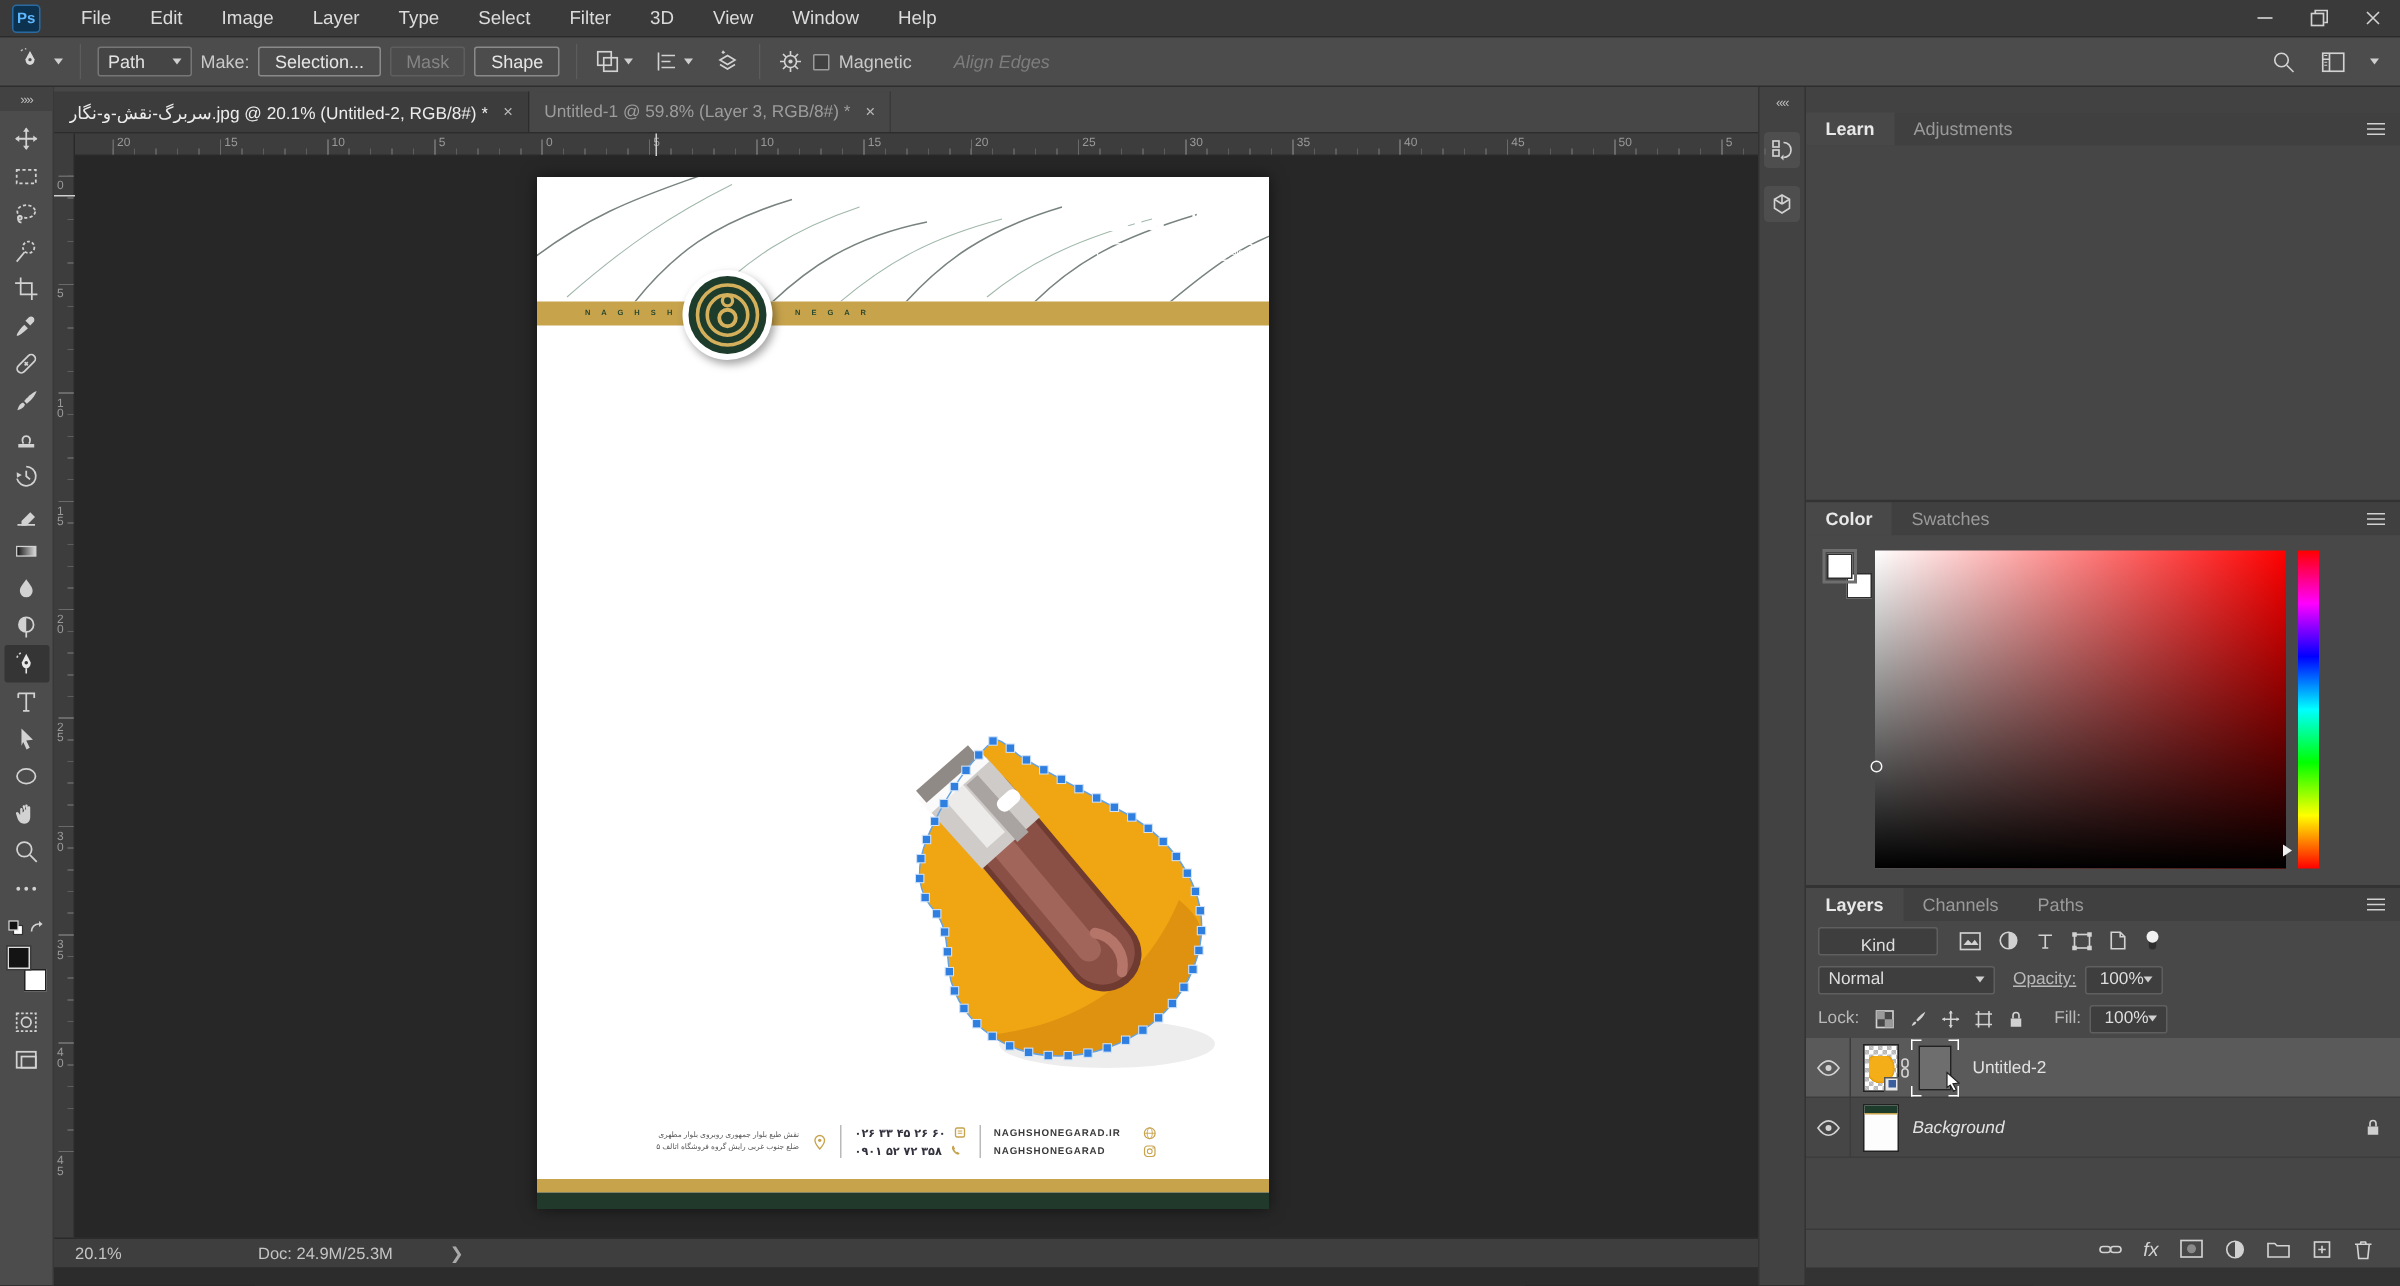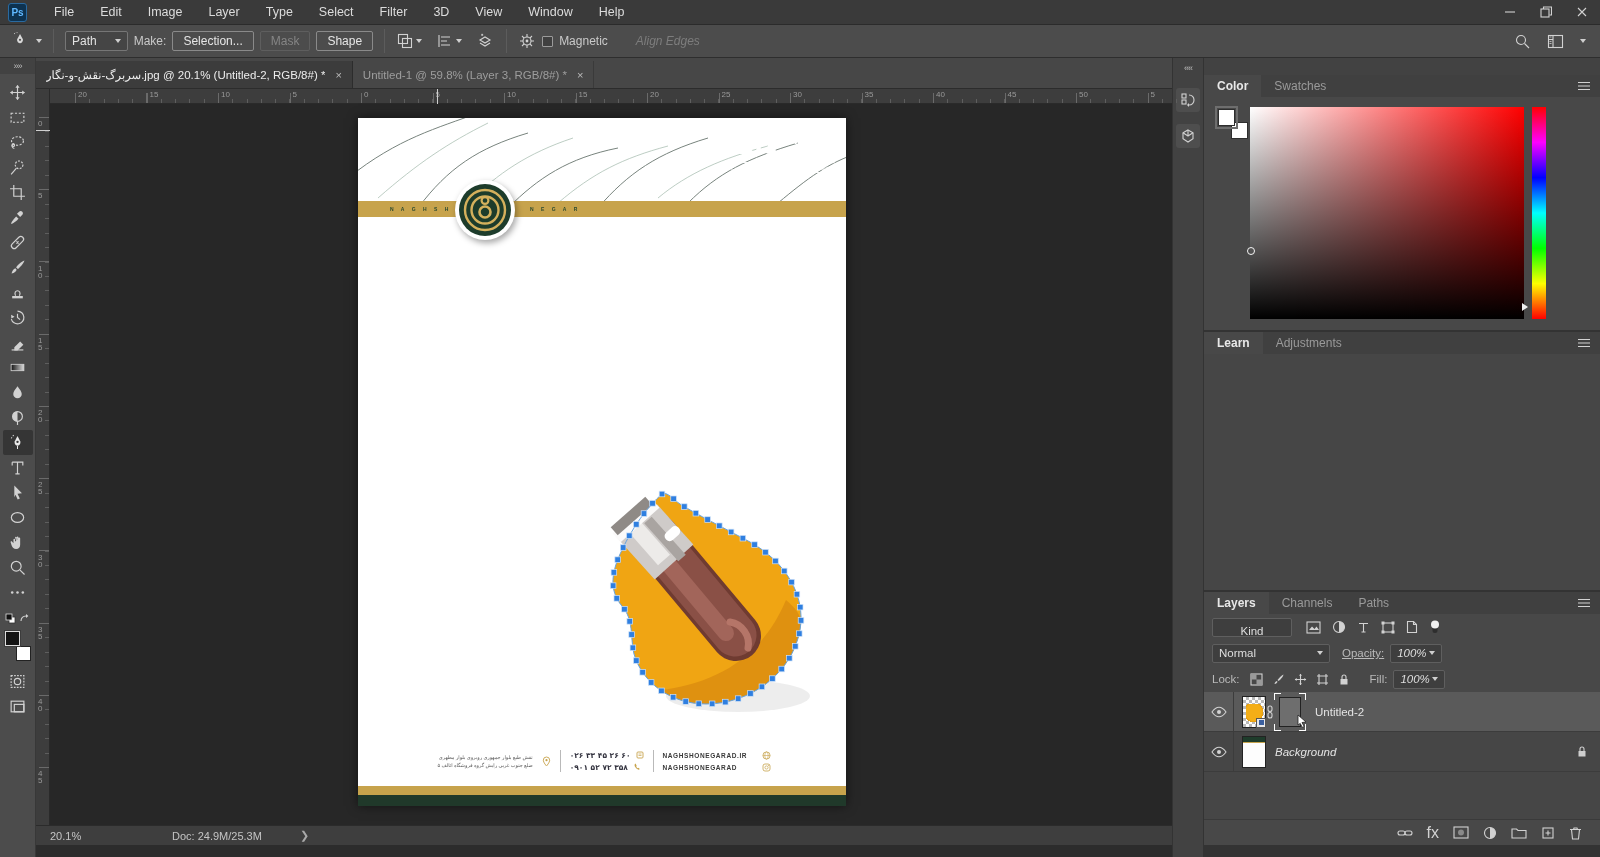--- a/index.html
+++ b/index.html
@@ -115,21 +115,21 @@
   .cp-cursor{position:absolute;left:-3px;top:140px;width:8px;height:8px;border:1px solid #f5f5f5;border-radius:50%;}
   .cp-hue{position:absolute;left:328px;top:10px;width:14px;height:212px;background:linear-gradient(to bottom,#ff0000,#ff00ff,#0000ff,#00ffff,#00ff00,#ffff00,#ff0000);}
   .cp-hue-marker{position:absolute;left:318px;top:206px;width:0;height:0;border-top:4px solid transparent;border-bottom:4px solid transparent;border-left:6px solid #f0f0f0;}
   .learn-body{height:236px;background:#464646;flex:0 0 236px;}
   
   .layers-panel{flex:1;border-bottom:none;min-height:0;}
   .lp-row{display:flex;align-items:center;padding:0 8px;gap:6px;flex:0 0 26px;height:26px;background:#484848;}
   .lp-select{height:19px;background:#3e3e3e;border:1px solid #5f5f5f;border-radius:2px;display:flex;align-items:center;padding:0 6px;font-size:11.5px;color:#dedede;}
   .kind-select{width:80px;gap:6px;flex-direction:column;}
   .blend-select{width:118px;justify-content:space-between;}
-  .val-select{width:52px;justify-content:space-between;font-style:italic;}
+  .val-select{width:52px;justify-content:flex-end;}
   .lp-label{font-size:11.5px;color:#b9b9b9;}
   .filter-icons{display:flex;align-items:center;gap:11px;margin-left:8px;}
   .lock-icons{display:flex;align-items:center;gap:9px;margin-left:4px;}
   .layers-list{flex:1;background:#464646;display:flex;flex-direction:column;min-height:0;}
   .layer-row{height:40px;display:flex;align-items:center;border-bottom:1px solid #3c3c3c;flex:0 0 40px;}
   .layer-row.selected{background:#5a5a5a;}
   .eye-cell{width:30px;height:40px;display:flex;align-items:center;justify-content:center;border-right:1px solid #3c3c3c;}
   .thumb{width:24px;height:32px;border:1px solid #222;margin-left:8px;position:relative;
     background-image:linear-gradient(45deg,#b9b9b9 25%,transparent 25%,transparent 75%,#b9b9b9 75%),linear-gradient(45deg,#b9b9b9 25%,#fdfdfd 25%,#fdfdfd 75%,#b9b9b9 75%);
     background-size:6px 6px;background-position:0 0,3px 3px;}
@@ -671,52 +671,52 @@
             <path d="M8 2v6m0 0L3 4.8M8 8l5-3.2" class="ic"></path>
           </svg>
         </div>
     </div>
 
     <div class="panels">
       <div class="panels-top-fill"></div>
 
       <div class="panel">
         <div class="panel-tabs">
+          <div class="ptab active">Learn</div>
+          <div class="ptab">Adjustments</div>
+          <span class="panel-menu">
+              <svg viewBox="0 0 14 12">
+                <path d="M1 2.5h12M1 6h12M1 9.5h12" class="ic" stroke-width="1.4"></path>
+              </svg>
+            </span>
+        </div>
+        <div class="learn-body"></div>
+      </div>
+
+      <div class="panel">
+        <div class="panel-tabs">
           <div class="ptab active">Color</div>
           <div class="ptab">Swatches</div>
           <span class="panel-menu">
               <svg viewBox="0 0 14 12">
                 <path d="M1 2.5h12M1 6h12M1 9.5h12" class="ic" stroke-width="1.4"></path>
               </svg>
             </span>
         </div>
         <div class="color-body">
           <div class="cp-swatches">
               <div class="back"></div>
               <div class="front"></div>
             </div>
           <div class="cp-field">
             <div class="cp-cursor"></div>
           </div>
           <div class="cp-hue"></div>
           <div class="cp-hue-marker"></div>
         </div>
-      </div>
-
-      <div class="panel">
-        <div class="panel-tabs">
-          <div class="ptab active">Learn</div>
-          <div class="ptab">Adjustments</div>
-          <span class="panel-menu">
-              <svg viewBox="0 0 14 12">
-                <path d="M1 2.5h12M1 6h12M1 9.5h12" class="ic" stroke-width="1.4"></path>
-              </svg>
-            </span>
-        </div>
-        <div class="learn-body"></div>
       </div>
 
       <div class="panel layers-panel">
         <div class="panel-tabs">
           <div class="ptab active">Layers</div>
           <div class="ptab">Channels</div>
           <div class="ptab">Paths</div>
           <span class="panel-menu">
               <svg viewBox="0 0 14 12">
                 <path d="M1 2.5h12M1 6h12M1 9.5h12" class="ic" stroke-width="1.4"></path>
@@ -883,21 +883,21 @@
           </div>
         </div>
 
         <div class="lp-bottombar">
           <span>
               <svg width="16" height="14" viewBox="0 0 16 14">
                 <rect x="1" y="5" width="7" height="4" rx="2" class="ic"></rect>
                 <rect x="8" y="5" width="7" height="4" rx="2" class="ic"></rect>
               </svg>
             </span>
-          <span style="font-size:16px;color:#d2d2d2;">fx</span>
+          <span style="font-style:italic;font-size:13px;color:#d2d2d2;">fx</span>
           <span>
               <svg width="16" height="13" viewBox="0 0 16 13">
                 <rect x="1" y="1" width="14" height="11" class="ic"></rect>
                 <circle cx="8" cy="6.5" r="3" fill="#8a8a8a"></circle>
               </svg>
             </span>
           <span>
               <svg width="14" height="14" viewBox="0 0 14 14">
                 <circle cx="7" cy="7" r="5.5" class="ic"></circle>
                 <path d="M7 1.5a5.5 5.5 0 0 1 0 11z" fill="#d2d2d2" stroke="none"></path>

